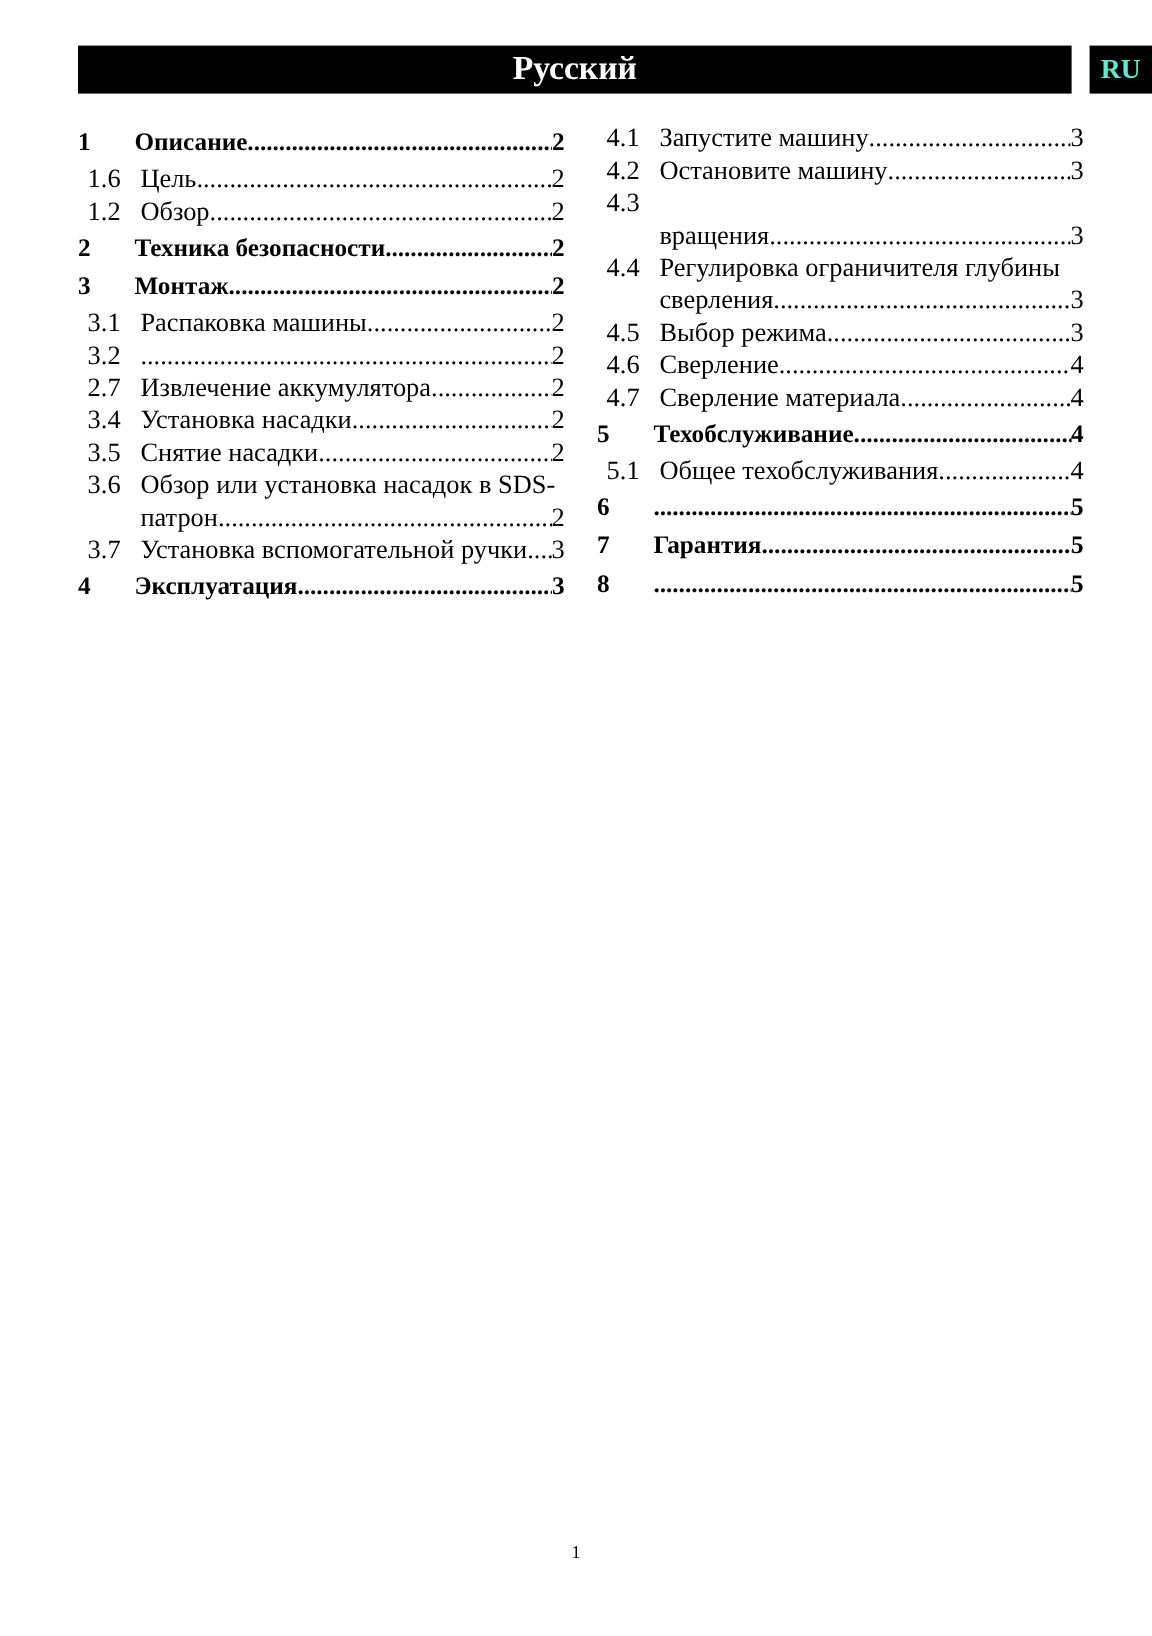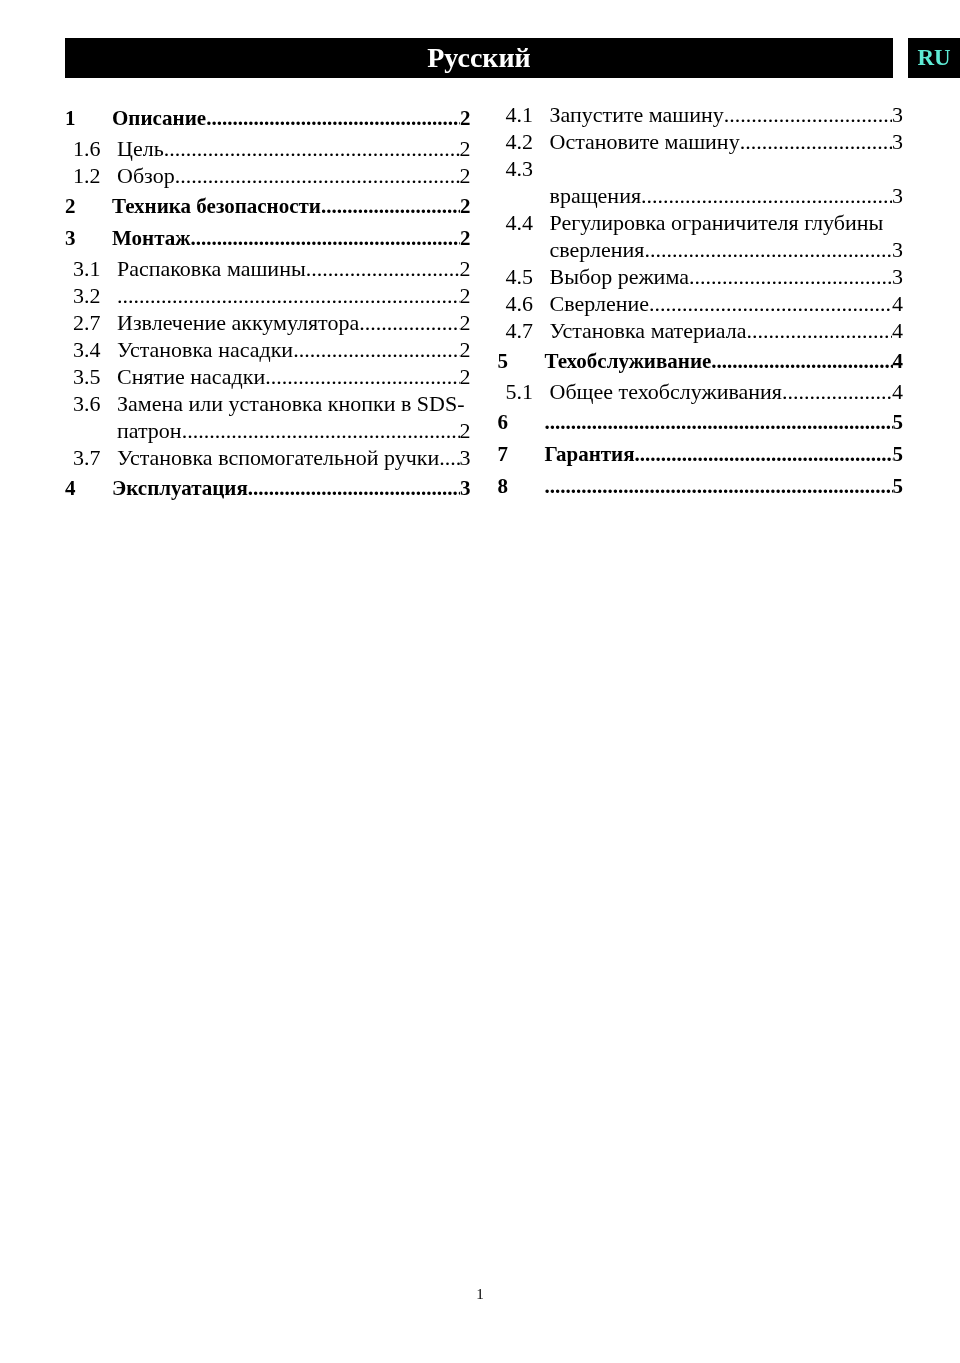--- a/index.html
+++ b/index.html
@@ -155,21 +155,21 @@
     <span class="page">2</span>
   </div>
         <div class="entry lvl2">
     <span class="num">3.5</span>
     <span class="title">Снятие насадки</span>
     <span class="dots"></span>
     <span class="page">2</span>
   </div>
         <div class="entry lvl2">
     <span class="num">3.6</span>
-    <span class="title">Замена или установка кнопки в SDS-</span>
+    <span class="title">Обзор или установка насадок в SDS-</span>
 
   </div>
         <div class="entry lvl2">
     <span class="num"></span>
     <span class="title">патрон</span>
     <span class="dots"></span>
     <span class="page">2</span>
   </div>
         <div class="entry lvl2">
     <span class="num">3.7</span>
@@ -225,21 +225,21 @@
     <span class="page">3</span>
   </div>
         <div class="entry lvl2">
     <span class="num">4.6</span>
     <span class="title">Сверление</span>
     <span class="dots"></span>
     <span class="page">4</span>
   </div>
         <div class="entry lvl2">
     <span class="num">4.7</span>
-    <span class="title">Установка материала</span>
+    <span class="title">Сверление материала</span>
     <span class="dots"></span>
     <span class="page">4</span>
   </div>
         <div class="entry lvl1">
     <span class="num">5</span>
     <span class="title">Техобслуживание</span>
     <span class="dots"></span>
     <span class="page">4</span>
   </div>
         <div class="entry lvl2">

